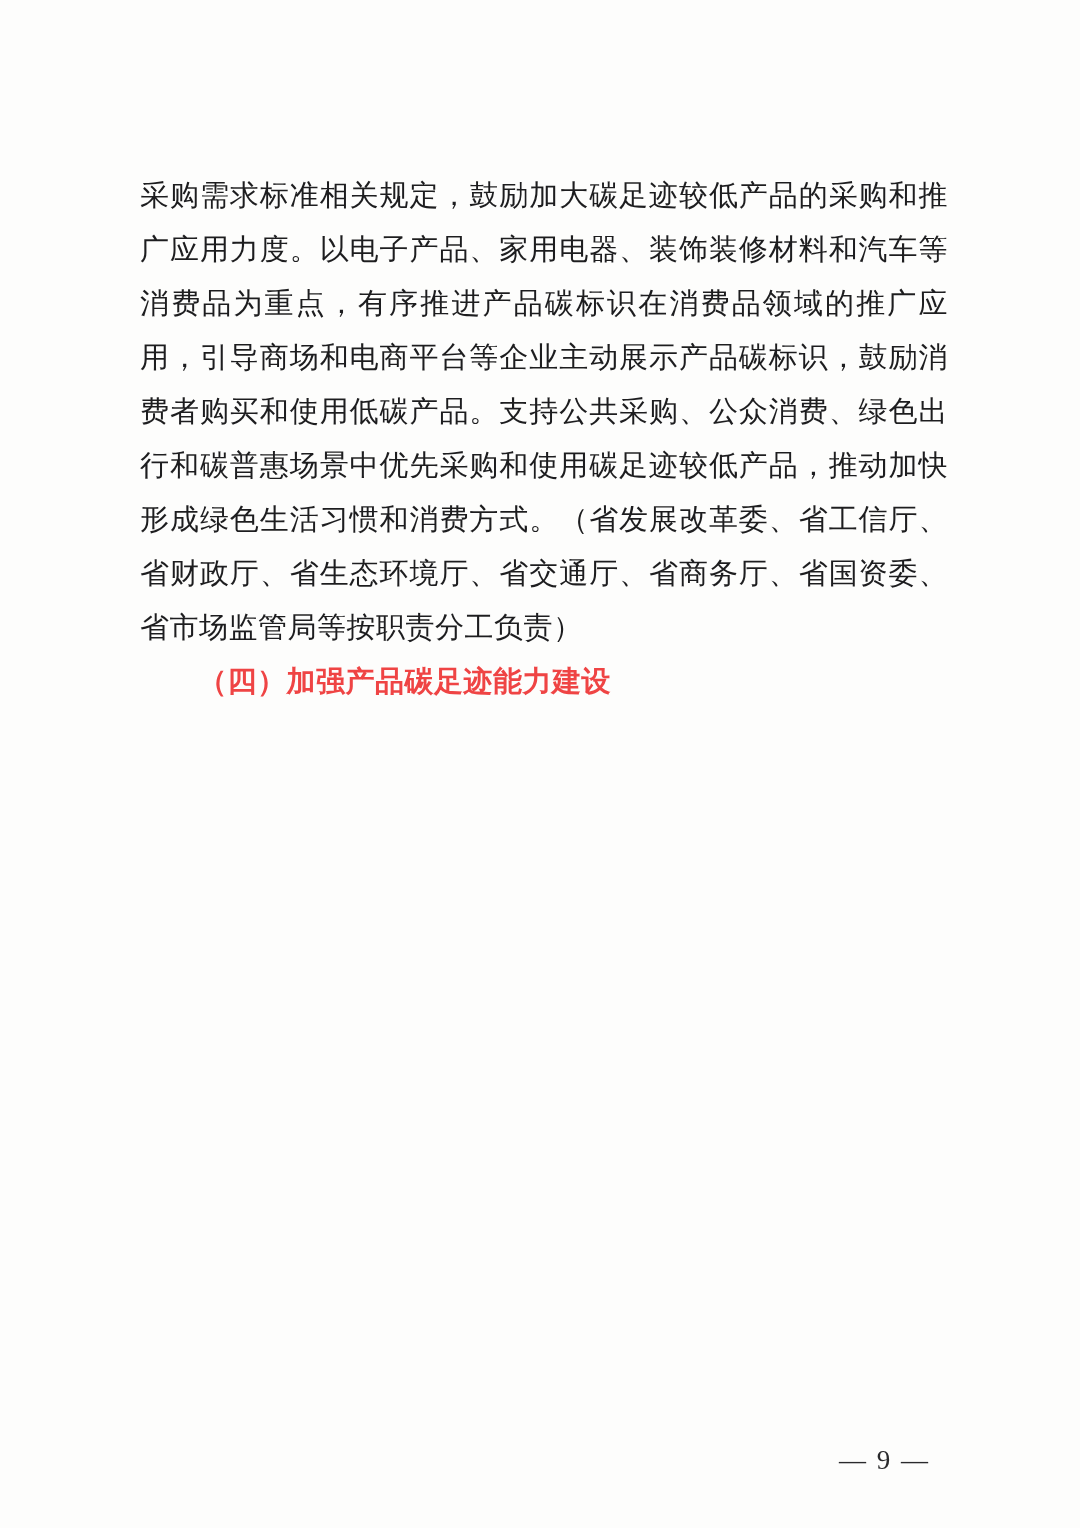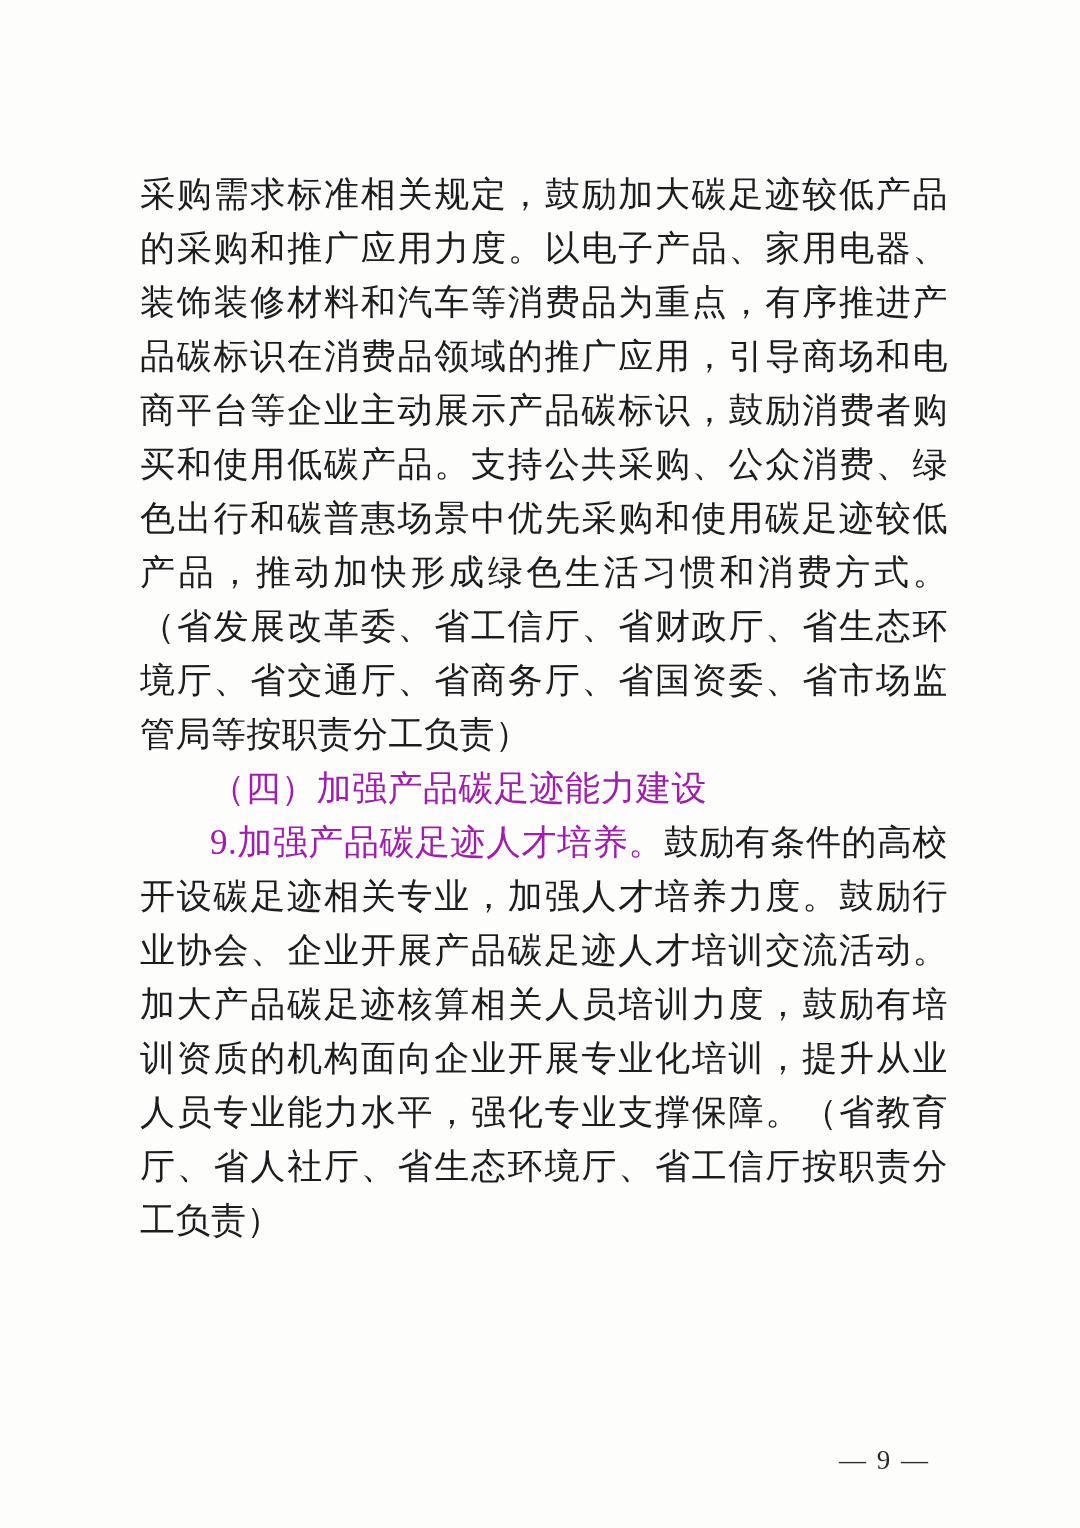--- a/index.html
+++ b/index.html
@@ -15,53 +15,52 @@
     background: #fdfdfc;
     overflow: hidden;
     font-family: "Liberation Serif", "DejaVu Serif", serif;
   }
   .content {
     position: absolute;
     left: 140px;
     right: 132px;
     top: 168px;
     color: #1d1d1f;
-    font-size: 35px;
+    font-size: 29px;
     line-height: 54px;
     text-align: justify;
     letter-spacing: 0.5px;
   }
   .content p {
     margin: 0;
     padding: 0;
   }
   .content p.indent {
     text-indent: 2em;
   }
   .content p.heading {
     font-weight: bold;
     color: #111;
   }
   .content .run-bold {
-    font-weight: normal;
-    color: #a21caf;
+    font-weight: bold;
+    color: #ef4444;
   }
   .footer {
     position: absolute;
     right: 150px;
     bottom: 52px;
     font-size: 27px;
     color: #2a2a2c;
     letter-spacing: 2px;
     font-family: "Liberation Serif", "DejaVu Serif", serif;
   }
 </style>
 </head>
 <body>
 
 <div class="page">
   <div class="content">
       <p class=""><span class="run-normal">采购需求标准相关规定，鼓励加大碳足迹较低产品的采购和推广应用力度。以电子产品、家用电器、装饰装修材料和汽车等消费品为重点，有序推进产品碳标识在消费品领域的推广应用，引导商场和电商平台等企业主动展示产品碳标识，鼓励消费者购买和使用低碳产品。支持公共采购、公众消费、绿色出行和碳普惠场景中优先采购和使用碳足迹较低产品，推动加快形成绿色生活习惯和消费方式。（省发展改革委、省工信厅、省财政厅、省生态环境厅、省交通厅、省商务厅、省国资委、省市场监管局等按职责分工负责）</span></p>
       <p class="indent heading"><span class="run-bold">（四）加强产品碳足迹能力建设</span></p>
-      <p class="indent "><span class="run-bold">9.加强产品碳足迹人才培养。</span><span class="run-normal">鼓励有条件的高校开设碳足迹相关专业，加强人才培养力度。鼓励行业协会、企业开展产品碳足迹人才培训交流活动。加大产品碳足迹核算相关人员培训力度，鼓励有培训资质的机构面向企业开展专业化培训，提升从业人员专业能力水平，强化专业支撑保障。（省教育厅、省人社厅、省生态环境厅、省工信厅按职责分工负责）</span></p>
     </div>
   <div class="footer">— 9 —</div>
 </div>
 
 </body></html>

